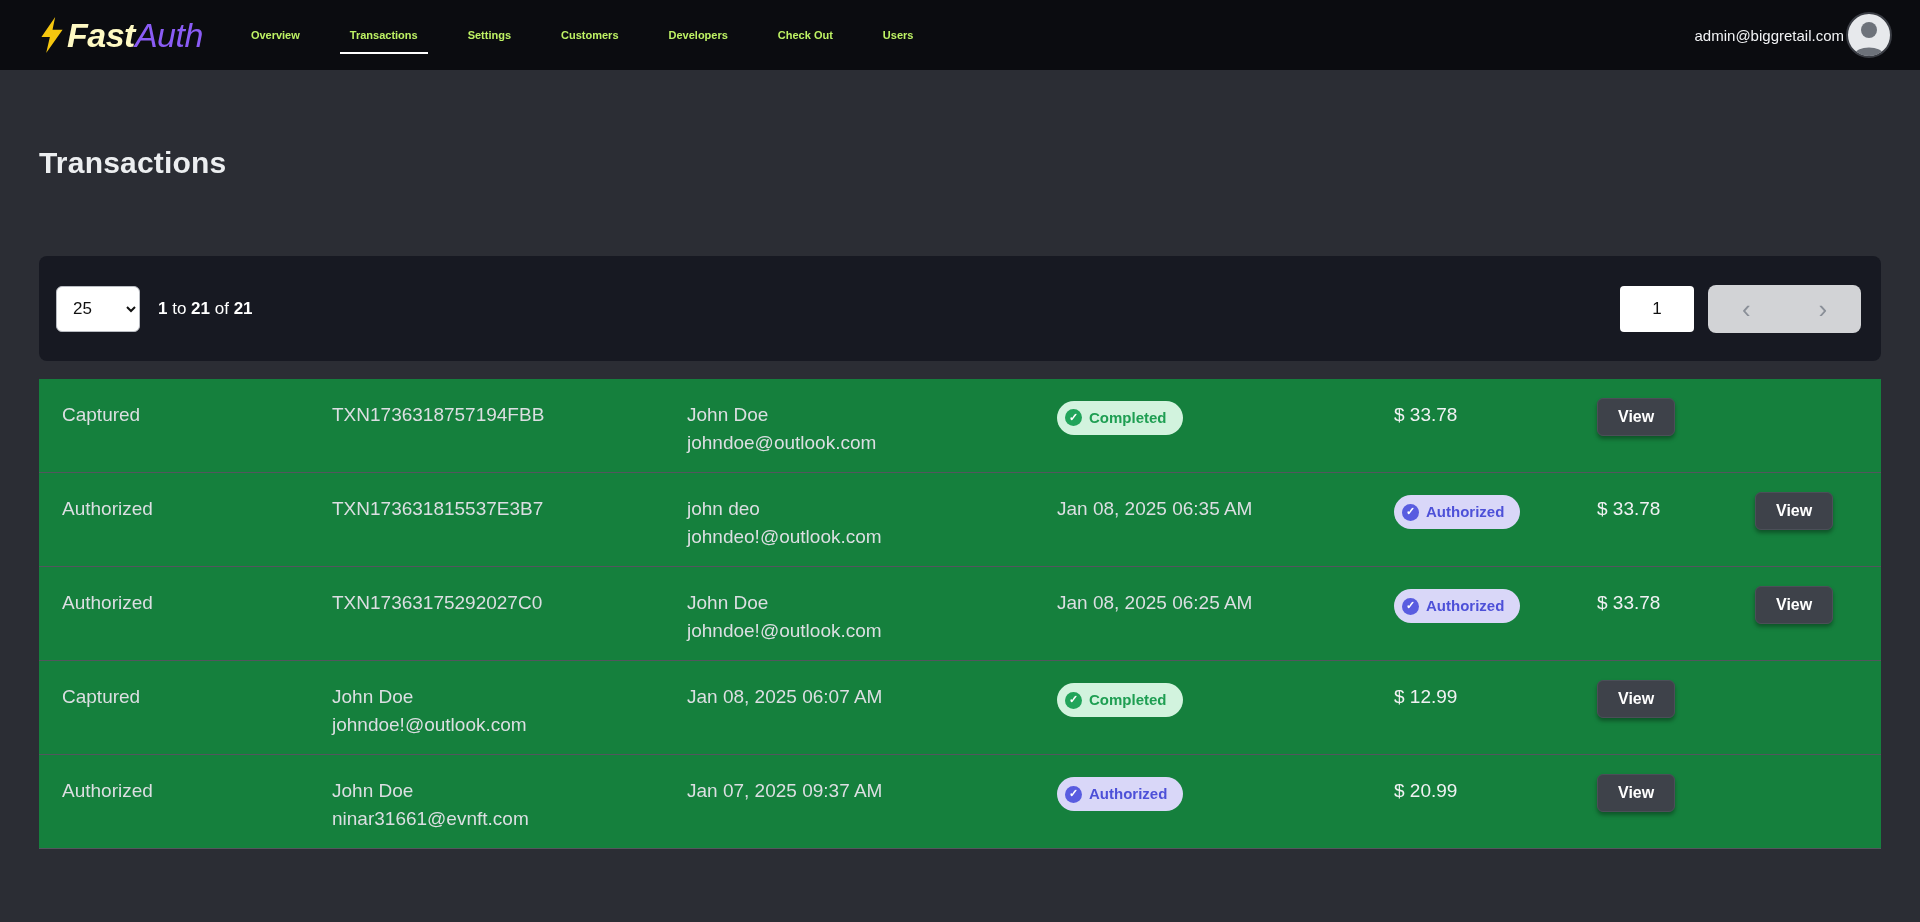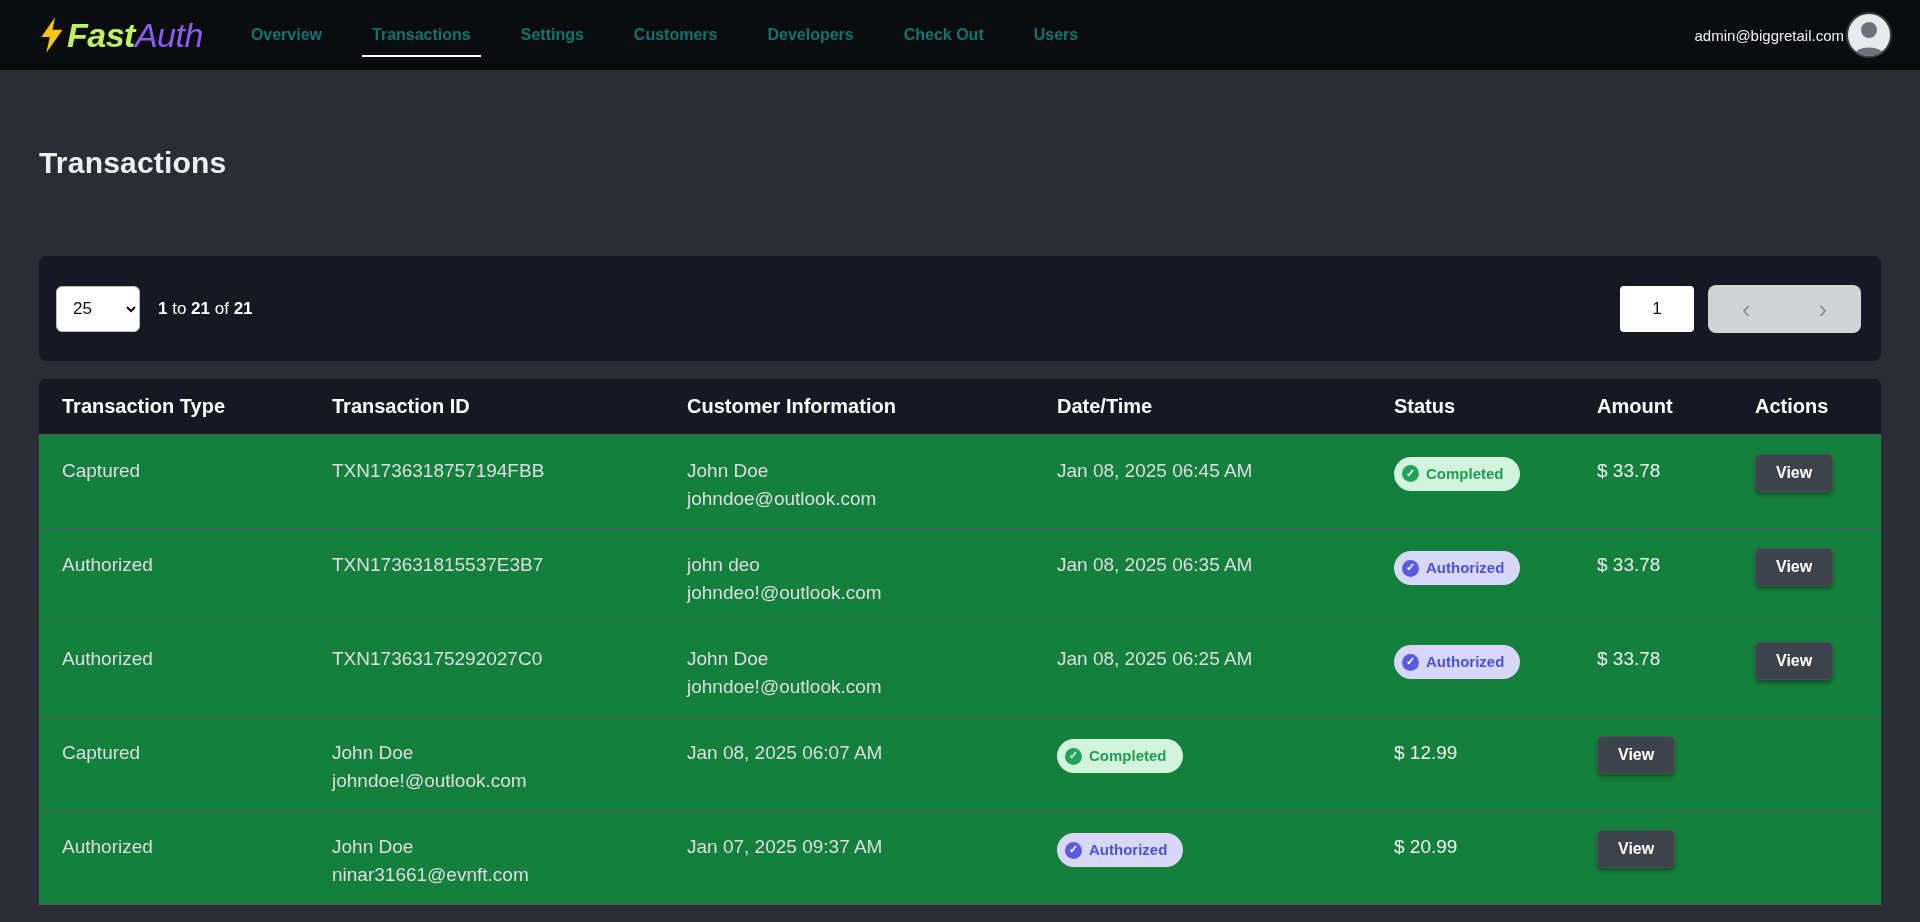--- a/index.html
+++ b/index.html
@@ -11,25 +11,25 @@
   }
 
   
   .topbar {
     height:70px; background:#0b0c10;
     display:flex; align-items:center;
     padding:0 28px 0 39px;
   }
   .logo { display:flex; align-items:center; font-style:italic; font-size:34px; letter-spacing:-0.5px; cursor:default; }
   .logo .bolt-icon { display:inline-flex; margin-right:2px; }
-  .logo .fast { font-weight:bold; color:#bef264; }
+  .logo .fast { font-weight:bold; color:#fef9c3; }
   .logo .auth { font-weight:400; color:#8b5cf6; }
   .nav { display:flex; align-items:center; gap:46px; margin-left:46px; height:100%; }
   .nav-item {
-    color:#0f766e; font-size:16px; font-weight:600;
+    color:#bef264; font-size:11px; font-weight:600;
     text-decoration:none; position:relative; cursor:pointer;
     padding:4px 2px;
   }
   .nav-item.active { font-weight:700; }
   .nav-item.active::after {
     content:""; position:absolute; left:-8px; right:-8px; bottom:-9px;
     height:2px; background:#ffffff;
   }
   .topbar-right { margin-left:auto; display:flex; align-items:center; gap:2px; }
   .user-email { font-size:15px; color:#f2f3f5; }
@@ -170,39 +170,29 @@
           <span>‹</span>
         </button>
       <button class="pager-btn">
           <span>›</span>
         </button>
     </div>
   </div>
 </div>
 
 <div class="table-wrap">
-  <div class="grid-row table-header">
-    <div class="th">Transaction Type</div>
-    <div class="th">Transaction ID</div>
-    <div class="th">Customer Information</div>
-    <div class="th">Date/Time</div>
-    <div class="th">Status</div>
-    <div class="th">Amount</div>
-    <div class="th">Actions</div>
-  </div>
 
   <div class="table-body">
   <div class="grid-row">
     <div class="cell">Captured</div>
     <div class="cell">TXN1736318757194FBB</div>
     <div class="cell">
       <span>John Doe</span>
       <span class="customer-email">johndoe@outlook.com</span>
     </div>
-    <div class="cell">Jan 08, 2025 06:45 AM</div>
     <div class="cell">
       <span class="status-pill pill-completed">
         <span class="pill-check">✓</span>
         <span>Completed</span>
       </span>
     </div>
     <div class="cell cell-amount">$ 33.78</div>
     <div class="cell">
       <button class="view-button">View</button>
     </div>

